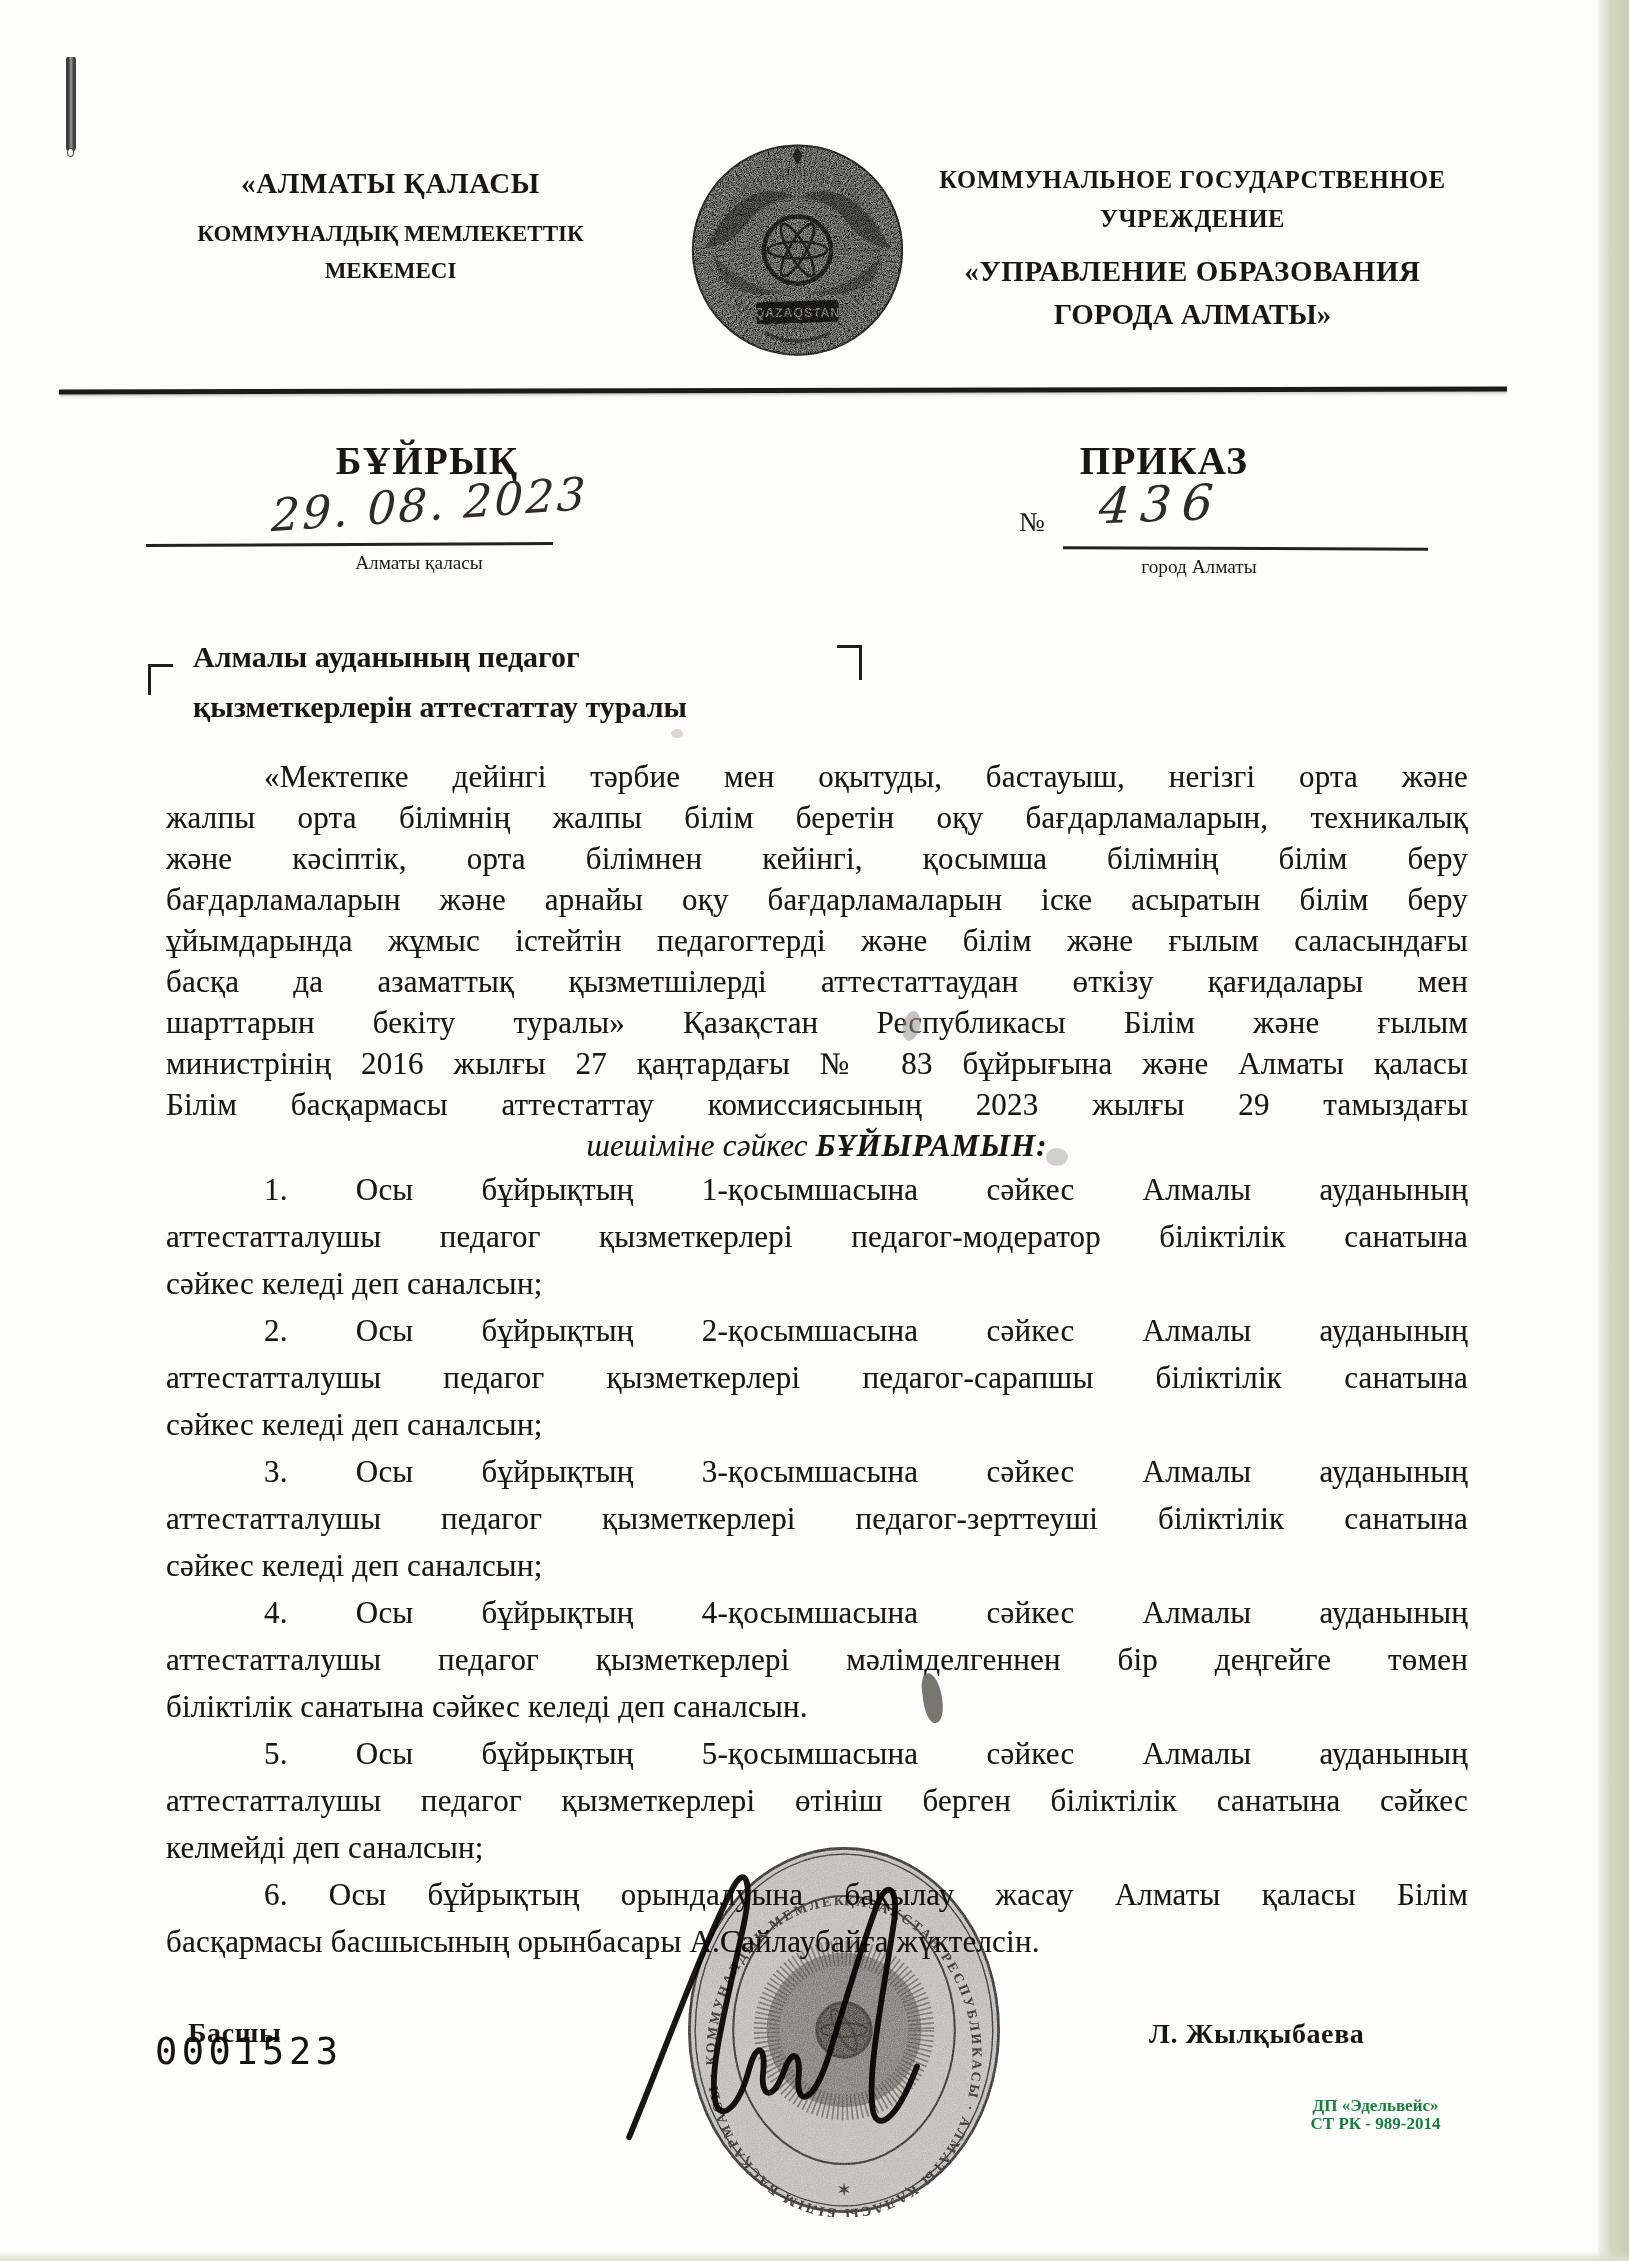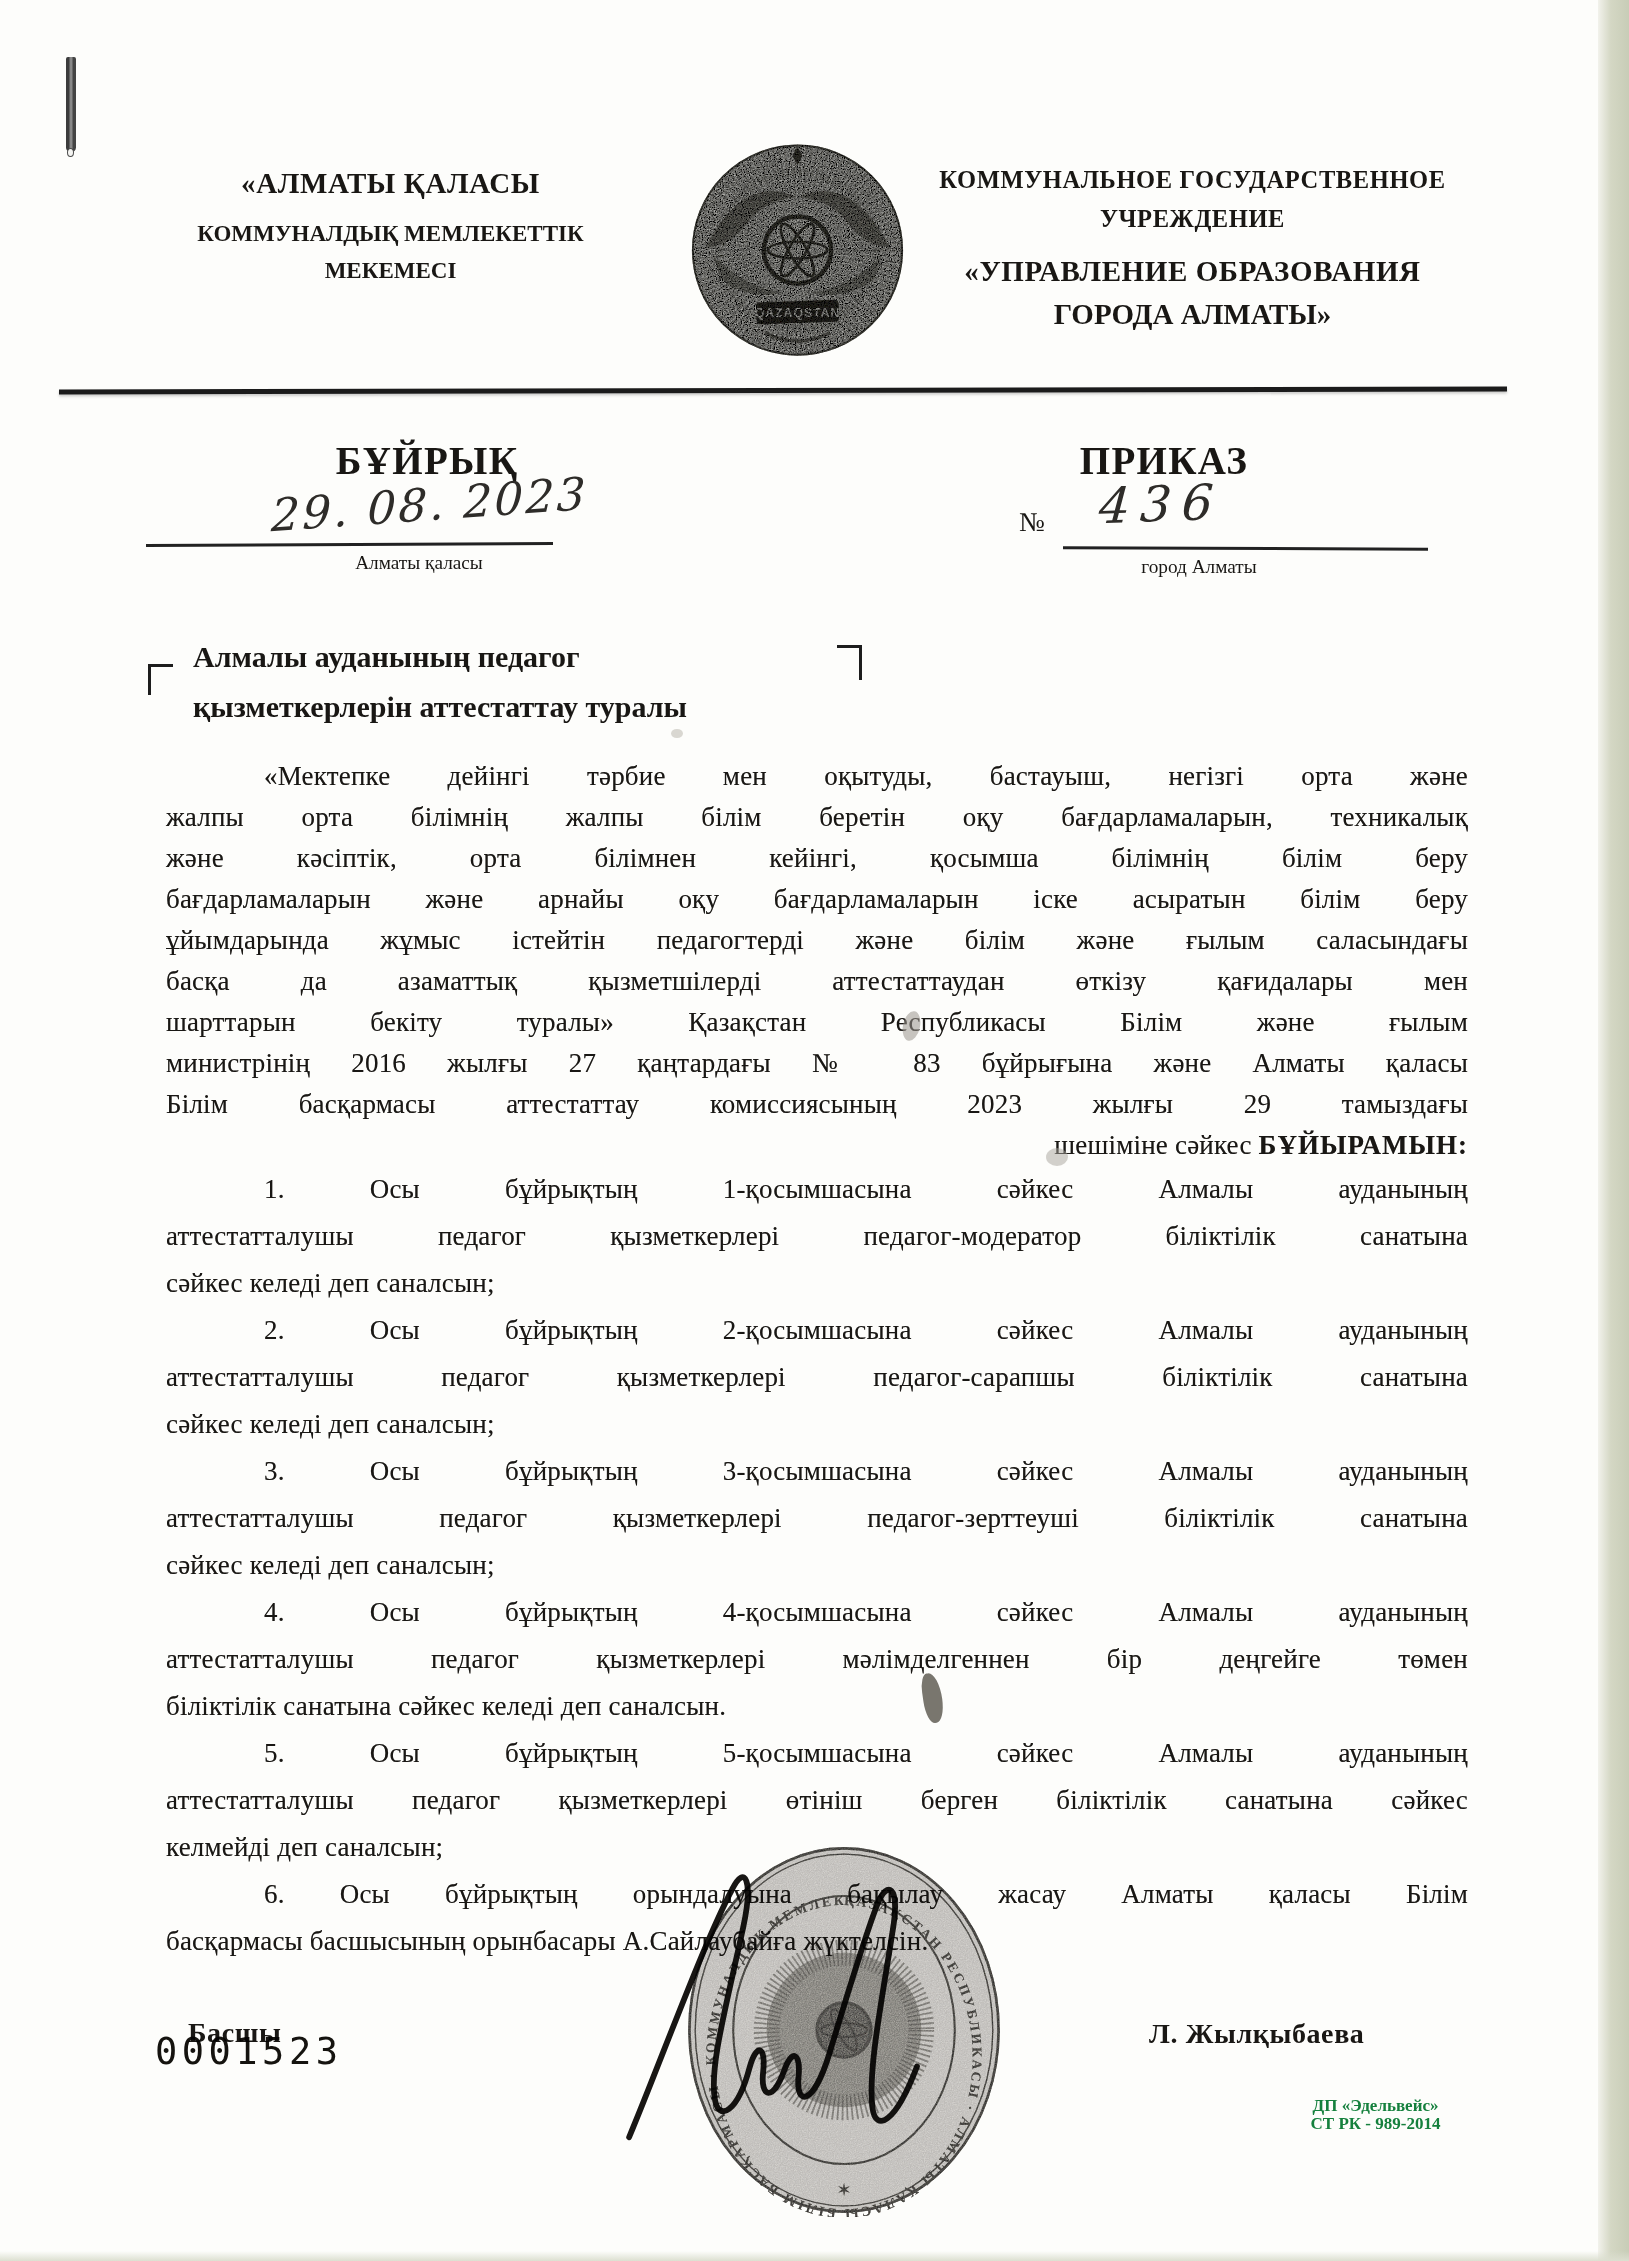--- a/index.html
+++ b/index.html
@@ -54,24 +54,24 @@
   .place-ru{left:1083px; top:556px; width:232px;}
 
   .subject{position:absolute; left:193px; top:632px; font-size:30px; font-weight:bold; line-height:50px;}
   .bracket{position:absolute;}
   .bracket-left{left:148px; top:664px; width:22px; height:28px;
     border-left:3.2px solid #1d1d1d; border-top:3.2px solid #1d1d1d;}
   .bracket-right{left:837px; top:645px; width:22px; height:32px;
     border-right:3.2px solid #1d1d1d; border-top:3.2px solid #1d1d1d;}
 
   .body-text{position:absolute; left:166px; top:756px; width:1302px;
-    font-size:27px; letter-spacing:0.2px; text-shadow:0 0 0.6px rgba(20,18,14,.4);}
+    font-size:31px; letter-spacing:0.2px; text-shadow:0 0 0.6px rgba(20,18,14,.4);}
   .dl{line-height:41px; text-align:justify; text-align-last:justify;}
   .dl.ind{padding-left:98px;}
-  .resolve-line{line-height:41px; text-align:right;}
+  .resolve-line{line-height:41px; text-align:center;font-style:italic;}
   .resolve-line b{letter-spacing:1px;}
   .il{line-height:47px; text-align:justify; text-align-last:justify;}
   .il.first{padding-left:98px;}
   .il.last{text-align-last:left;}
 
   
   .smudge{position:absolute; border-radius:50%;}
   .sm1{left:903px; top:1011px; width:17px; height:30px; background:#9a968e; opacity:.55; transform:rotate(12deg);}
   .sm2{left:1046px; top:1148px; width:22px; height:18px; background:#a8a49c; opacity:.5;}
   .sm3{left:923px; top:1673px; width:19.3px; height:50px; background:#4c483f; opacity:.75;

